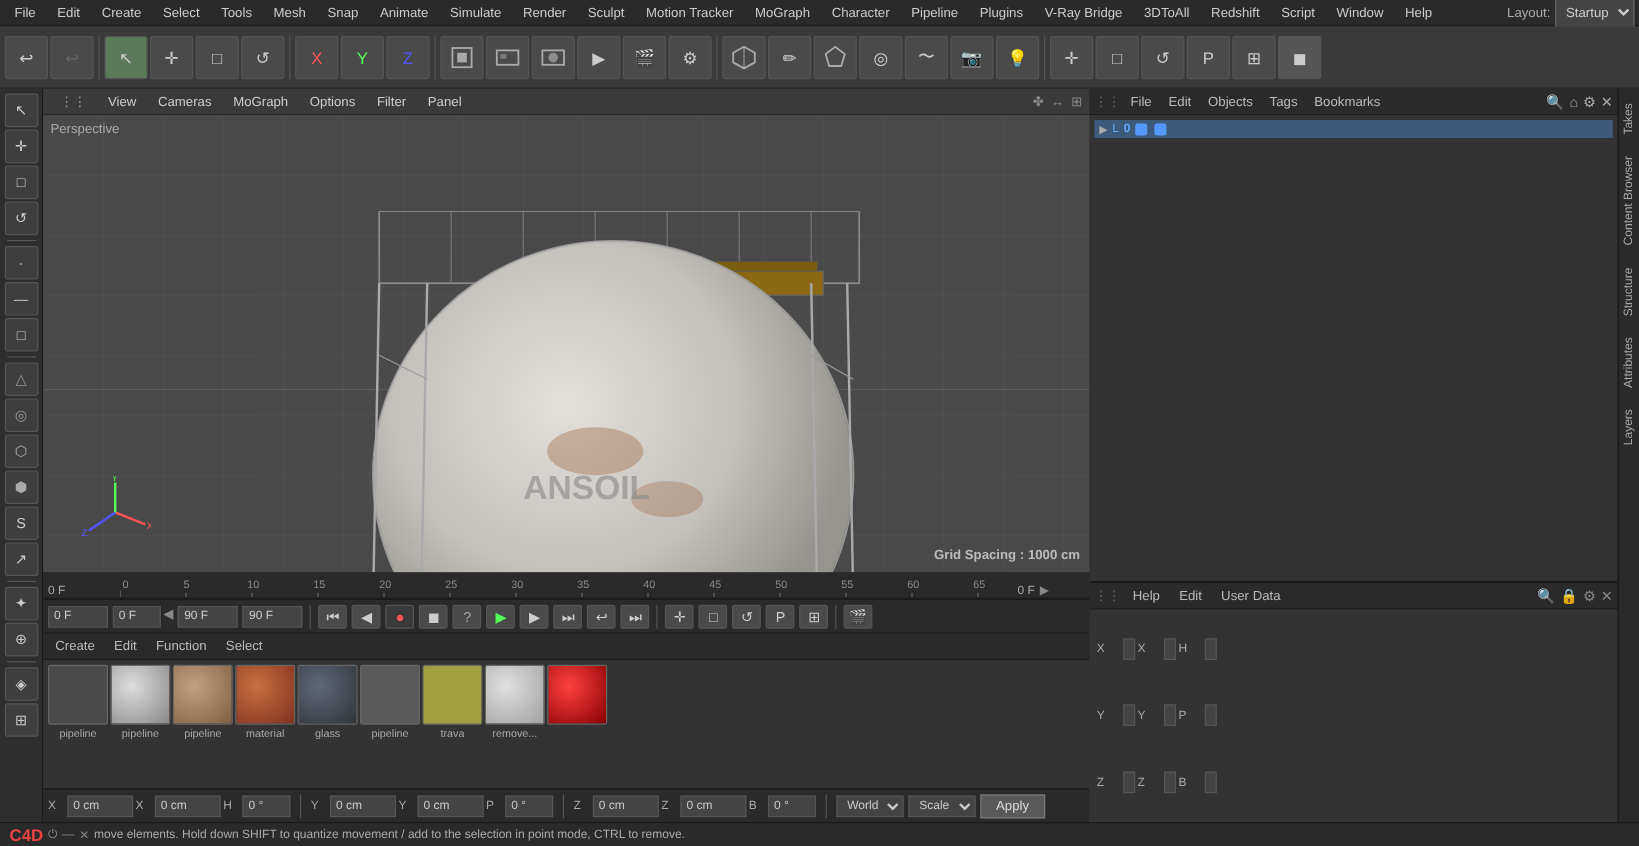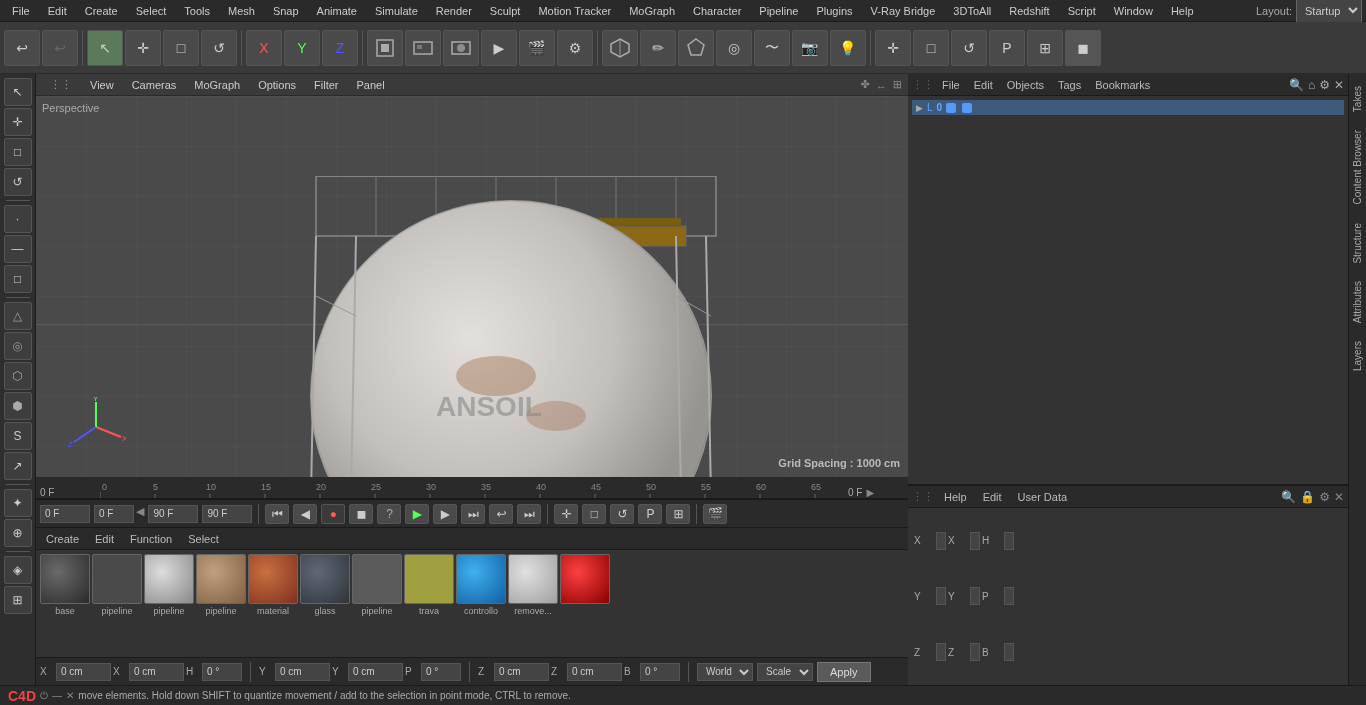--- a/index.html
+++ b/index.html
@@ -397,24 +397,20 @@
 
       <div id="material-section">
         <div id="mat-toolbar">
           <div class="mat-menu">Create</div>
           <div class="mat-menu">Edit</div>
           <div class="mat-menu">Function</div>
           <div class="mat-menu">Select</div>
         </div>
         <div id="mat-content">
 
-        <div class="mat-item">
-              <div class="mat-swatch" style="background: radial-gradient(circle at 35% 35%, rgb(106, 106, 106), rgb(42, 42, 42));"></div>
-              <div class="mat-name">base</div>
-            </div>
             <div class="mat-item">
               <div class="mat-swatch" style="background: rgb(74, 74, 74);"></div>
               <div class="mat-name">pipeline</div>
             </div>
             <div class="mat-item">
               <div class="mat-swatch" style="background: radial-gradient(circle at 35% 35%, rgb(221, 221, 221), rgb(136, 136, 136));"></div>
               <div class="mat-name">pipeline</div>
             </div>
             <div class="mat-item">
               <div class="mat-swatch" style="background: radial-gradient(circle at 35% 35%, rgb(192, 160, 128), rgb(128, 96, 64));"></div>
@@ -428,24 +424,20 @@
               <div class="mat-swatch" style="background: radial-gradient(circle at 35% 35%, rgb(96, 104, 120), rgb(48, 52, 56));"></div>
               <div class="mat-name">glass</div>
             </div>
             <div class="mat-item">
               <div class="mat-swatch" style="background: rgb(90, 90, 90);"></div>
               <div class="mat-name">pipeline</div>
             </div>
             <div class="mat-item">
               <div class="mat-swatch" style="background: rgb(160, 160, 64);"></div>
               <div class="mat-name">trava</div>
-            </div>
-            <div class="mat-item">
-              <div class="mat-swatch" style="background: radial-gradient(circle at 35% 35%, rgb(64, 176, 240), rgb(16, 96, 160));"></div>
-              <div class="mat-name">controllo</div>
             </div>
             <div class="mat-item">
               <div class="mat-swatch" style="background: radial-gradient(circle at 35% 35%, rgb(224, 224, 224), rgb(160, 160, 160));"></div>
               <div class="mat-name">remove...</div>
             </div>
             <div class="mat-item">
               <div class="mat-swatch" style="background: radial-gradient(circle at 35% 35%, rgb(255, 64, 64), rgb(136, 0, 0));"></div>
               <div class="mat-name"></div>
             </div>
           </div>

